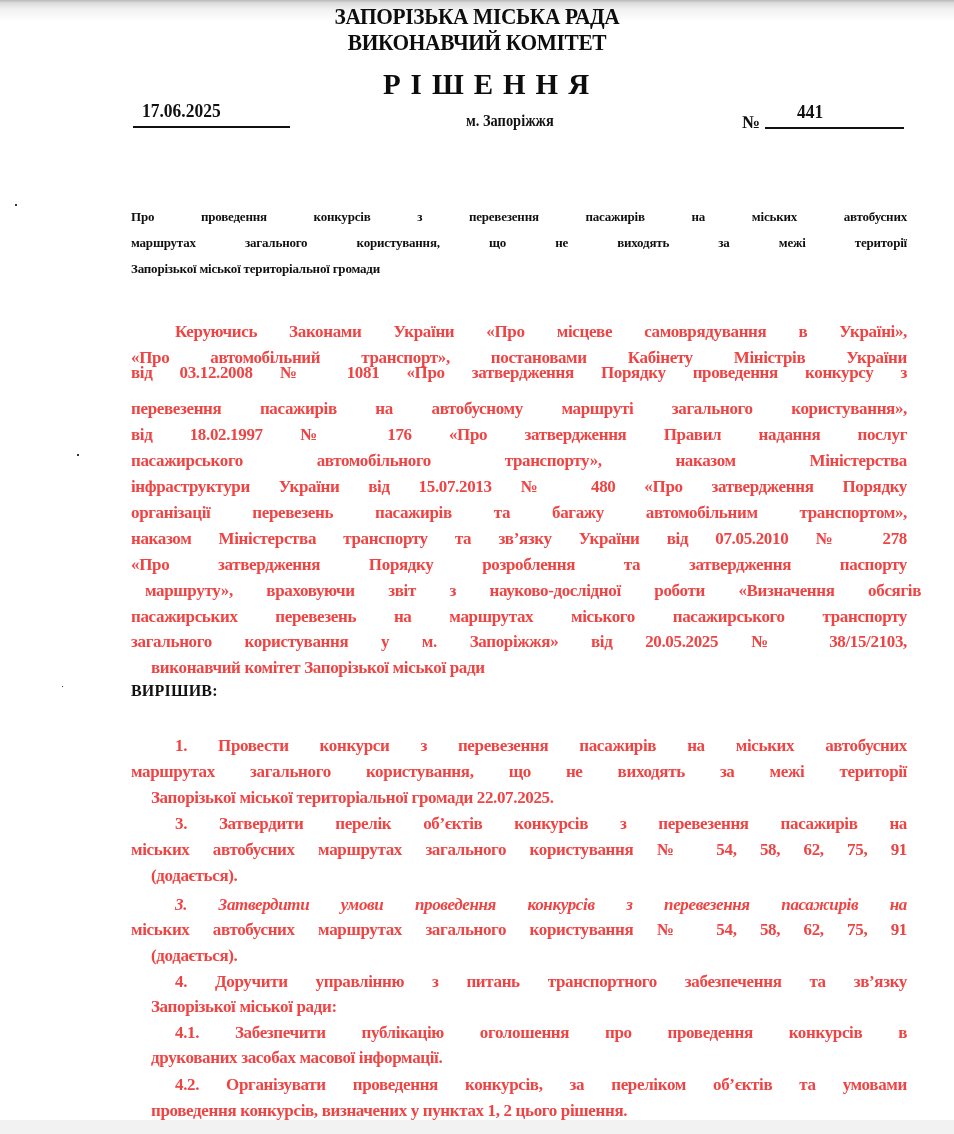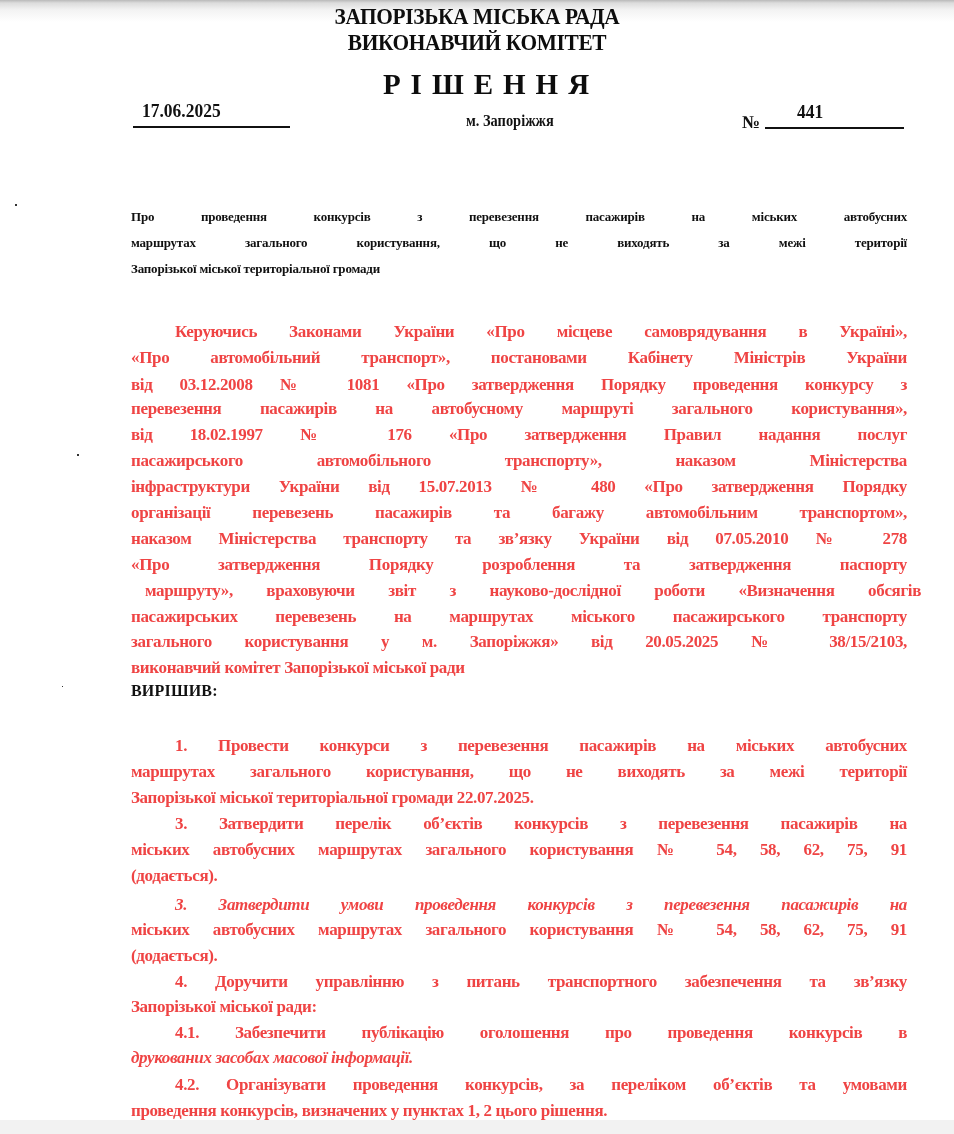--- a/index.html
+++ b/index.html
@@ -55,21 +55,21 @@
 
     .line {
       position: absolute; left: 131px; width: 776px;
       font-size: 17px; line-height: 24px;
       text-align: justify; text-align-last: justify;
       white-space: nowrap; letter-spacing: -0.35px;
       font-weight: bold; color: #ef4444;
       -webkit-text-stroke: 0px;
     }
     .line.indent { left: 175px; width: 732px; }
-    .line.last { text-align-last: left; }
+    .line.last { text-align-last: left; margin-left: 20px; }
 
     .resolved {
       position: absolute; left: 131px; top: 682px; font-size: 16px; font-weight: bold; letter-spacing: 0.2px;
     }
   </style>
 </head>
 <body>
 
 <div class="top-shadow"></div>
 <div class="bottom-band"></div>
@@ -91,21 +91,21 @@
 
 <div>
   <div class="title-line" style="top:204px;">Про проведення конкурсів з перевезення пасажирів на міських автобусних</div>
   <div class="title-line" style="top:230px;">маршрутах загального користування, що не виходять за межі території</div>
   <div class="title-line last" style="top:256px;">Запорізької міської територіальної громади</div>
 </div>
 
 <div>
   <div class="line indent" style="top:320px;">Керуючись Законами України «Про місцеве самоврядування в Україні»,</div>
   <div class="line" style="top:346px;">«Про автомобільний транспорт», постановами Кабінету Міністрів України</div>
-  <div class="line" style="top:373px;">від 03.12.2008 № 1081 «Про затвердження Порядку проведення конкурсу з</div>
+  <div class="line" style="top:361px;">від 03.12.2008 № 1081 «Про затвердження Порядку проведення конкурсу з</div>
   <div class="line" style="top:397px;">перевезення пасажирів на автобусному маршруті загального користування»,</div>
   <div class="line" style="top:423px;">від 18.02.1997 № 176 «Про затвердження Правил надання послуг</div>
   <div class="line" style="top:449px;">пасажирського автомобільного транспорту», наказом Міністерства</div>
   <div class="line" style="top:475px;">інфраструктури України від 15.07.2013 № 480 «Про затвердження Порядку</div>
   <div class="line" style="top:501px;">організації перевезень пасажирів та багажу автомобільним транспортом»,</div>
   <div class="line" style="top:527px;">наказом Міністерства транспорту та зв’язку України від 07.05.2010 № 278</div>
   <div class="line" style="top:553px;">«Про затвердження Порядку розроблення та затвердження паспорту</div>
   <div class="line" style="top:579px;margin-left:14px;">маршруту», враховуючи звіт з науково-дослідної роботи «Визначення обсягів</div>
   <div class="line" style="top:605px;">пасажирських перевезень на маршрутах міського пасажирського транспорту</div>
   <div class="line" style="top:630px;">загального користування у м. Запоріжжя» від 20.05.2025 № 38/15/2103,</div>
@@ -132,19 +132,19 @@
   <div class="line last" style="top:944px;">(додається).</div>
 </div>
 
 <div>
   <div class="line indent" style="top:970px;">4. Доручити управлінню з питань транспортного забезпечення та зв’язку</div>
   <div class="line last" style="top:995px;">Запорізької міської ради:</div>
 </div>
 
 <div>
   <div class="line indent" style="top:1021px;">4.1. Забезпечити публікацію оголошення про проведення конкурсів в</div>
-  <div class="line last" style="top:1046px;font-style:italic;">друкованих засобах масової інформації.</div>
+  <div class="line last" style="top:1046px;">друкованих засобах масової інформації.</div>
 </div>
 
 <div>
   <div class="line indent" style="top:1073px;">4.2. Організувати проведення конкурсів, за переліком об’єктів та умовами</div>
   <div class="line last" style="top:1099px;">проведення конкурсів, визначених у пунктах 1, 2 цього рішення.</div>
 </div>
 
 </body></html>

